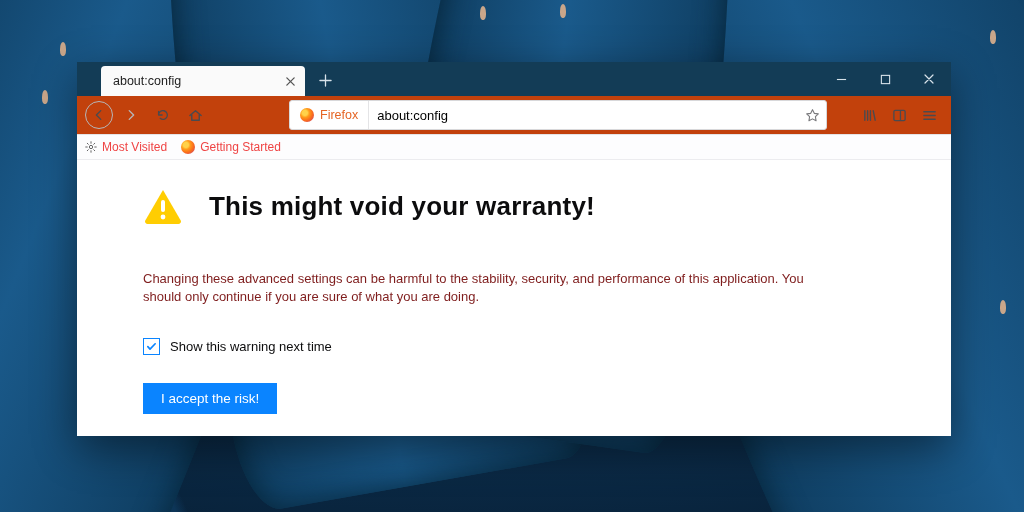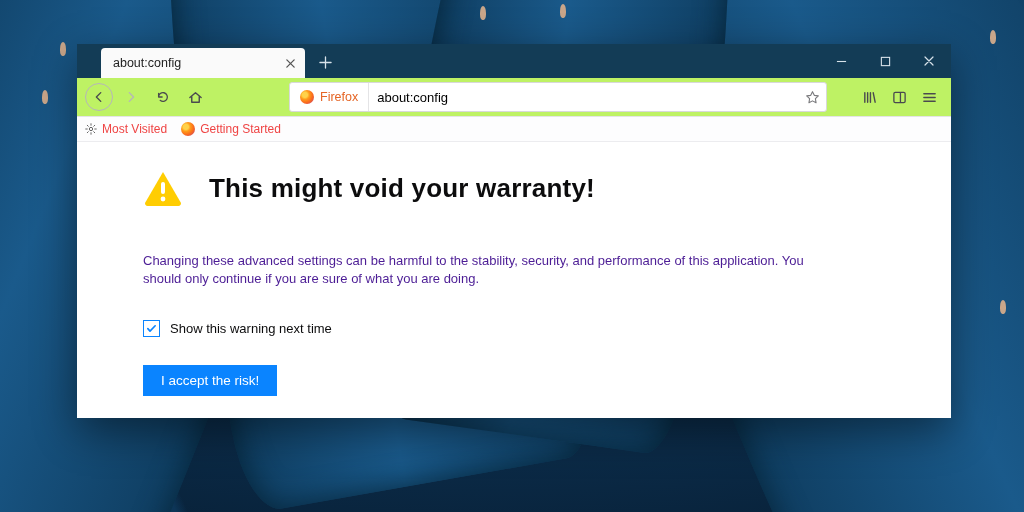--- a/index.html
+++ b/index.html
@@ -9,46 +9,46 @@
     radial-gradient(circle at 110% 105%, #0a2b45 0 18%, transparent 19%),
     radial-gradient(1200px 600px at 50% -10%, #1f5b8e 0%, #113a5f 55%, #08223a 100%);
   }
   .leaf{position:absolute;background:linear-gradient(90deg,#0f3d60,#1a5a8b 45%,#0f3d60);border-radius:40% 40% 10% 10%/70% 70% 10% 10%;box-shadow:inset 0 0 30px #062539;}
   .l1{width:420px;height:900px;left:-140px;top:-250px;transform:rotate(22deg)}
   .l2{width:360px;height:850px;left:170px;top:-360px;transform:rotate(-10deg)}
   .l3{width:500px;height:950px;right:-140px;top:-260px;transform:rotate(-24deg)}
   .l4{width:300px;height:800px;left:430px;top:-360px;transform:rotate(8deg)}
   .spine{position:absolute;width:6px;height:14px;background:#c9a68a;border-radius:50% 50% 40% 40%}
   
-  .browser{position:absolute;left:77px;top:44px;width:874px;height:374px;background:#fff;box-shadow:0 12px 40px rgba(0,0,0,.45)}
+  .browser{position:absolute;left:77px;top:62px;width:874px;height:374px;background:#fff;box-shadow:0 12px 40px rgba(0,0,0,.45)}
   .titlebar{height:34px;background:#133c56;display:flex;align-items:flex-end;color:#d7e2ea}
   .tab{height:30px;margin-left:24px;min-width:186px;background:#fafafa;border-top-left-radius:4px;border-top-right-radius:4px;display:flex;align-items:center;padding:0 6px 0 12px;color:#222;font-size:12.5px}
   .tab .close{margin-left:auto;display:flex;align-items:center;justify-content:center;width:18px;height:18px;cursor:pointer;color:#555}
   .newtab{width:28px;height:28px;display:flex;align-items:center;justify-content:center;color:#d7e2ea;margin:0 4px 2px 6px;cursor:pointer}
   .winctrls{margin-left:auto;display:flex;height:34px}
   .winbtn{width:44px;display:flex;align-items:center;justify-content:center;color:#d7e2ea;cursor:pointer}
-  .navbar{height:38px;background:#bef264;border-bottom:1px solid #e4e4e6;display:flex;align-items:center;padding:0 8px;gap:4px}
+  .navbar{height:38px;background:#c2410c;border-bottom:1px solid #e4e4e6;display:flex;align-items:center;padding:0 8px;gap:4px}
   .ibtn{width:28px;height:28px;border-radius:4px;display:flex;align-items:center;justify-content:center;color:#4a4a4f;cursor:pointer}
   .ibtn.disabled{color:#b6b6b9;cursor:default}
   .ibtn.circ{border:1px solid #b6b6b9;border-radius:50%;width:26px;height:26px}
   .urlbar{flex:1;height:28px;border:1px solid #d8d8da;border-radius:3px;margin:0 16px 0 76px;display:flex;align-items:center;background:#fff}
   .identity{height:100%;display:flex;align-items:center;gap:6px;padding:0 10px;border-right:1px solid #e4e4e6;color:#8a8a8d;font-size:12.5px;cursor:pointer}
   .identity span.br{color:#e56525}
   .urlinput{flex:1;border:none;outline:none;font-size:13px;padding:0 8px;background:transparent}
   .star{width:28px;display:flex;align-items:center;justify-content:center;color:#7a7a7d;cursor:pointer}
   .rightbtns{display:flex;gap:2px;margin-left:8px}
   .bookbar{height:24px;background:#fdfdfe;border-bottom:1px solid #ececef;display:flex;align-items:center;padding:0 8px;gap:14px;font-size:12px;color:#ef4444}
   .bm{display:flex;align-items:center;gap:5px;cursor:pointer}
   .gear{width:12px;height:12px}
   .content{position:relative;padding:28px 66px 0 66px}
   .warnrow{display:flex;align-items:center;gap:26px}
   .tri{width:40px;height:36px;position:relative}
   .tri svg{display:block}
   h1{font-weight:700;font-size:26px;margin:0;color:#0c0c0d;letter-spacing:.2px}
-  .body{margin-left:0;padding-top:46px;max-width:680px;color:#4c1d95;line-height:1.38;font-size:13px}
+  .body{margin-left:0;padding-top:46px;max-width:680px;color:#7f1d1d;line-height:1.38;font-size:13px}
   .ckrow{display:flex;align-items:center;gap:10px;margin-top:32px;font-size:13px}
   .ck{width:15px;height:15px;border:1px solid #0a84ff;display:flex;align-items:center;justify-content:center;color:#0a84ff;cursor:pointer;background:#fff}
   .accept{margin-top:28px;display:inline-block;background:#0a84ff;color:#ffffff;font-size:13.5px;border:none;padding:8px 18px;cursor:pointer}
   .ff-logo{width:14px;height:14px;border-radius:50%;background:radial-gradient(circle at 35% 35%,#ffd24a 0 20%,#ff9b1a 35%,#fa6b1d 60%,#b93a86 100%)}
   svg{display:block}
 </style>
 </head>
 <body>
 
 <div class="desktop">

